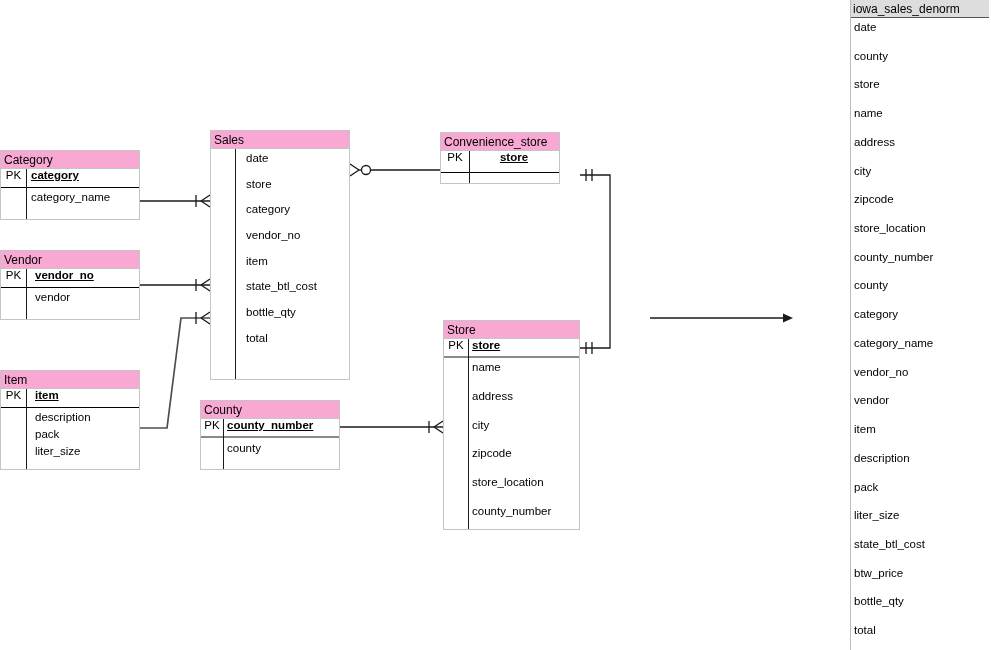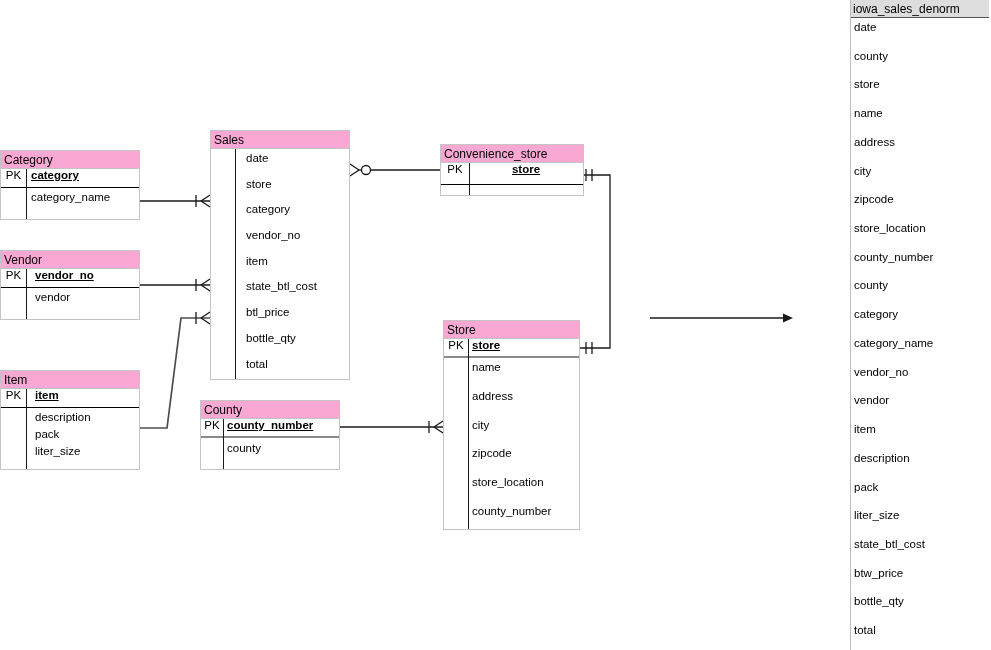--- a/index.html
+++ b/index.html
@@ -139,28 +139,27 @@
     <div class="ehead">Sales</div>
     <div class="ebody">
       <div class="vline"></div>
       <div class="fields">
           <div class="field">date</div>
           <div class="field">store</div>
           <div class="field">category</div>
           <div class="field">vendor_no</div>
           <div class="field">item</div>
           <div class="field">state_btl_cost</div>
-          <div class="field">btl_price</div>
           <div class="field">bottle_qty</div>
           <div class="field">total</div>
         </div>
     </div>
   </div>
 
-  <div class="entity pk-center" style="left:440px;top:144px;width:144px;height:52px;--pkw:28px;--pkh:22px">
+  <div class="entity pk-center" style="left:440px;top:132px;width:120px;height:52px;--pkw:28px;--pkh:22px">
     <div class="ehead">Convenience_store</div>
     <div class="ebody">
       <div class="vline"></div>
       <div class="pkrow">
         <div class="pkcell">PK</div>
         <div class="pkname">store</div>
       </div>
       <div class="fields"></div>
     </div>
   </div>

